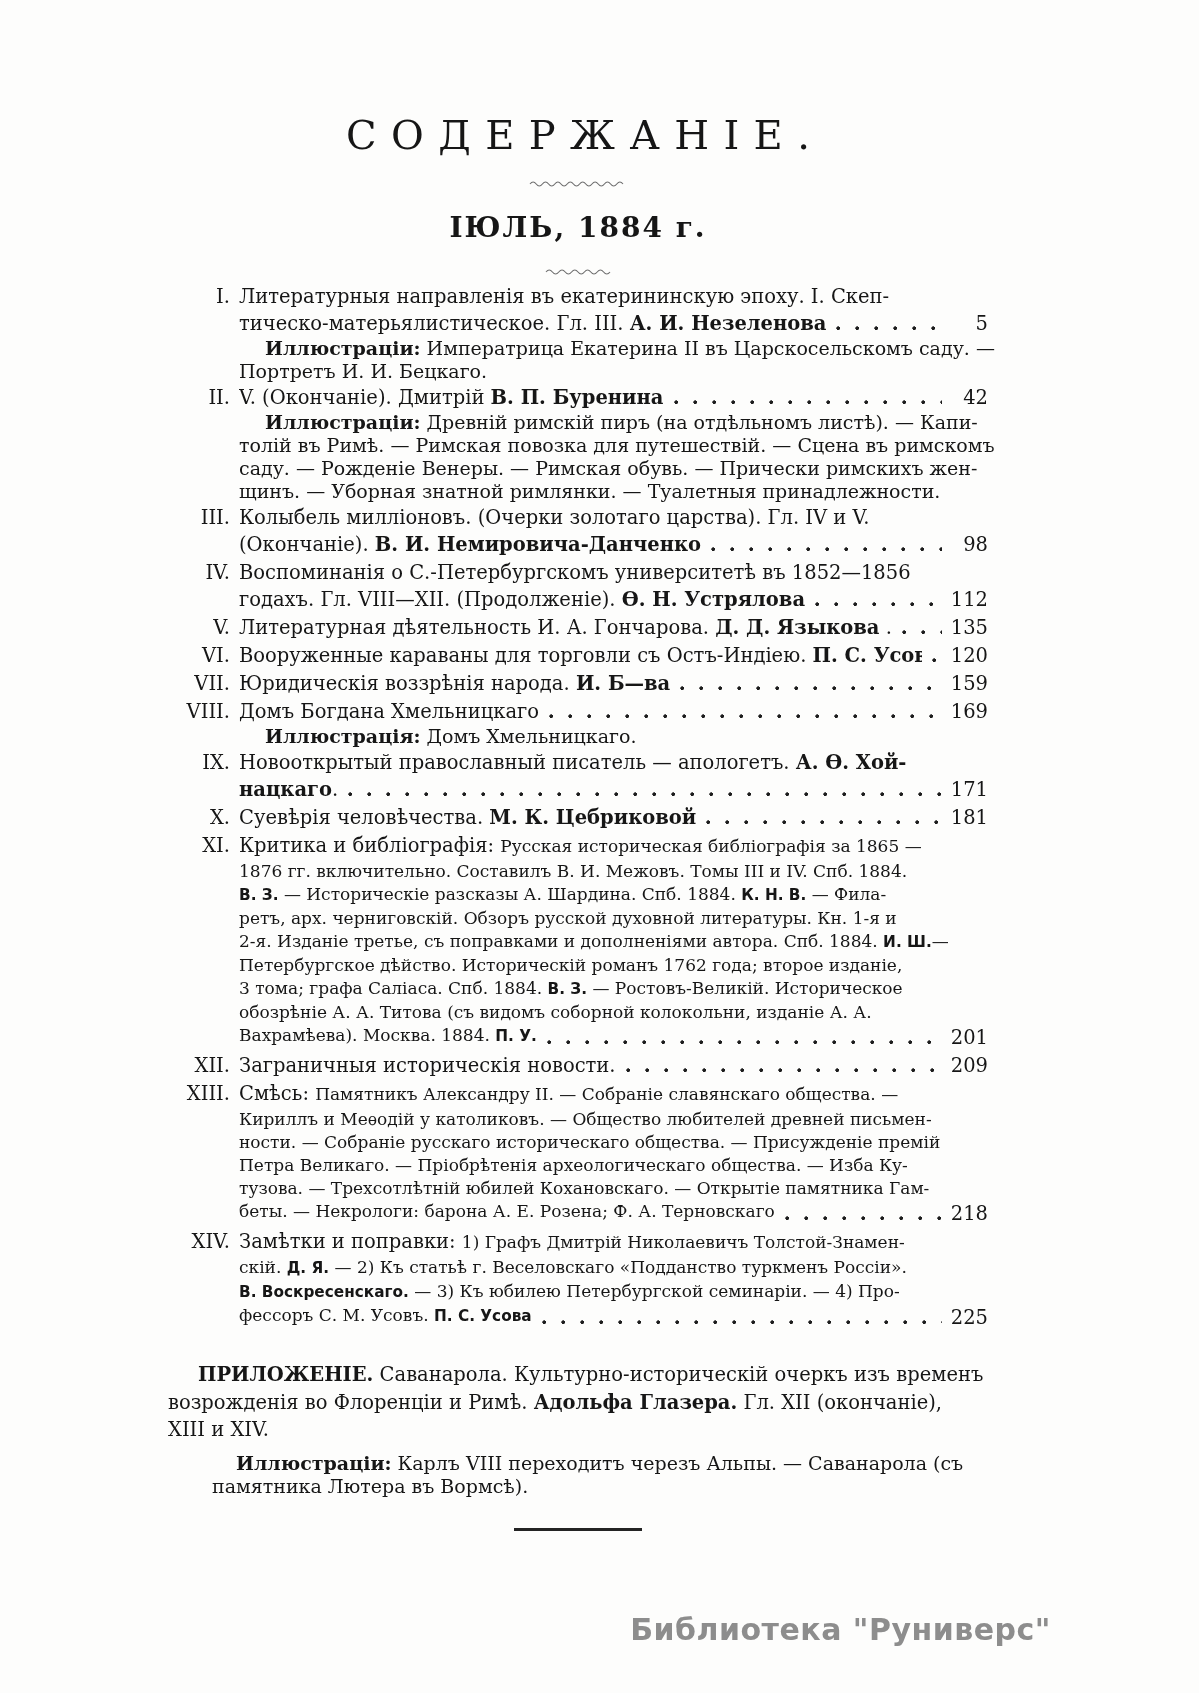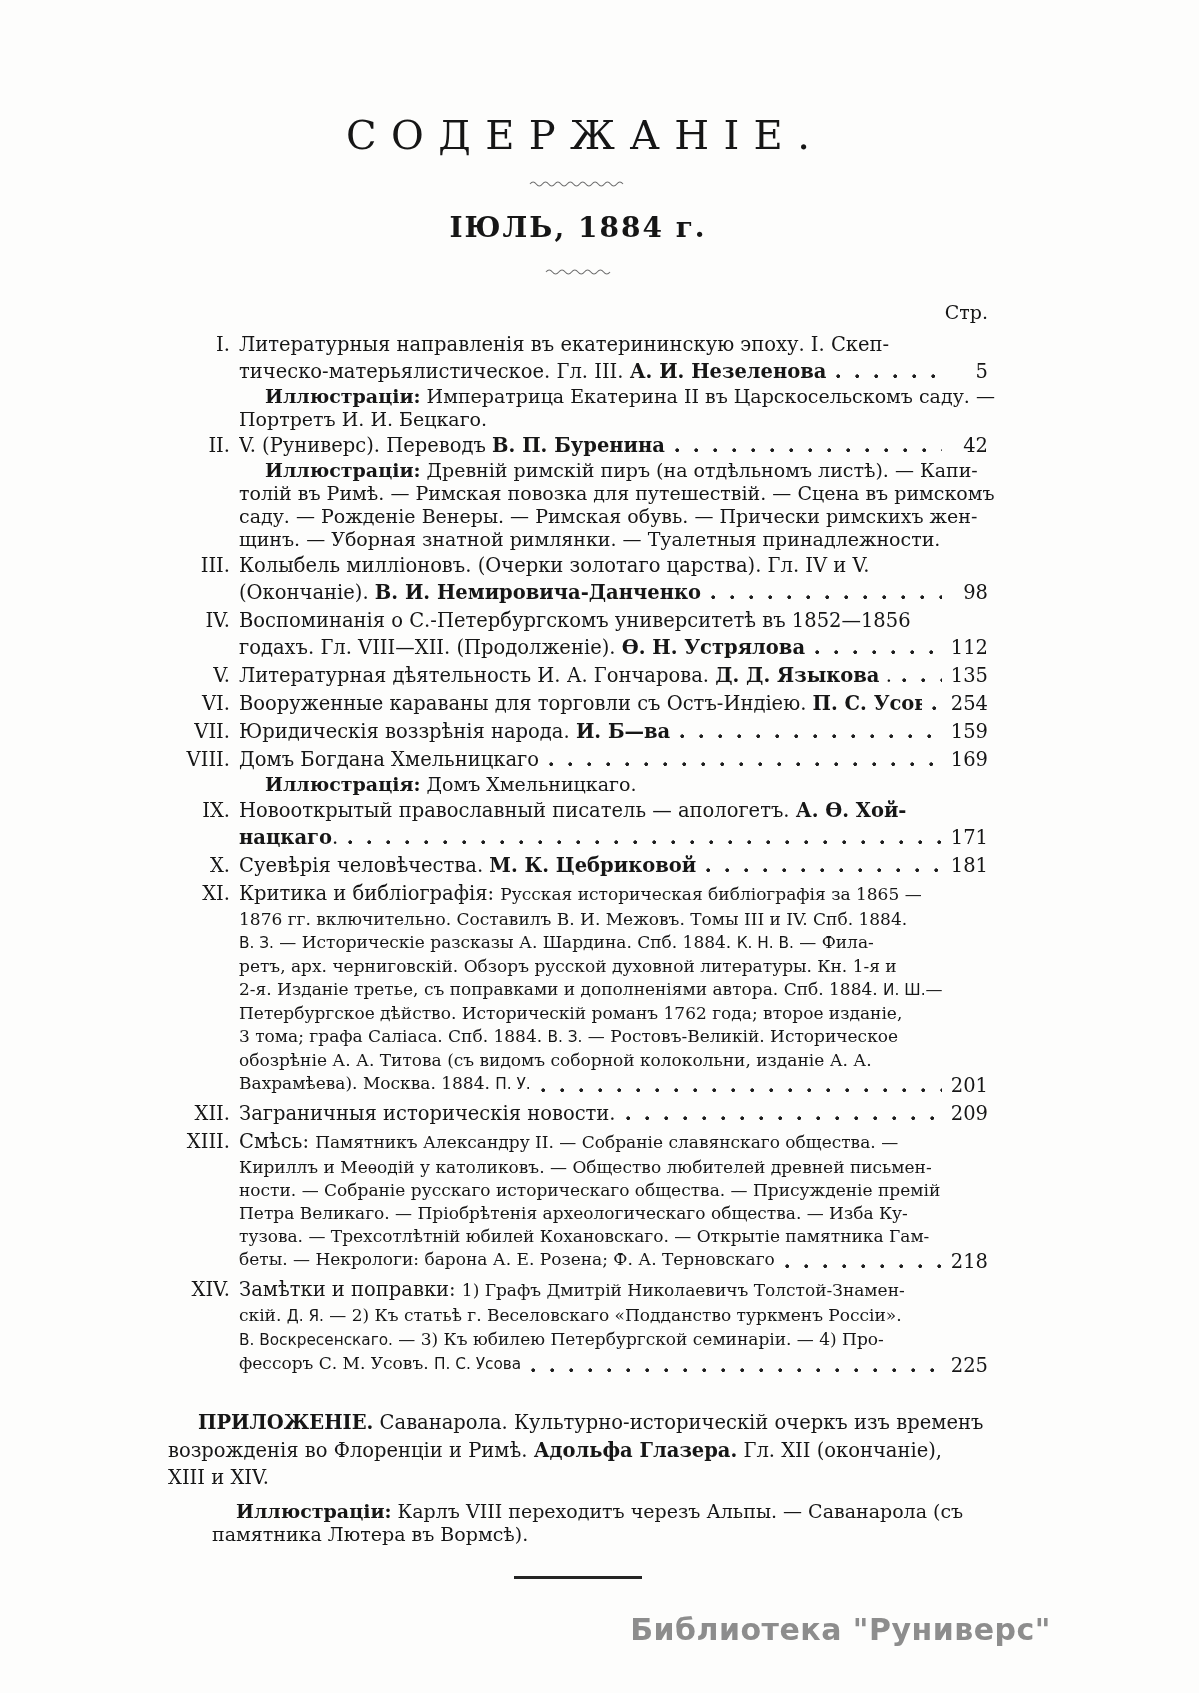--- a/index.html
+++ b/index.html
@@ -40,21 +40,21 @@
   .toc-num{
     flex:0 0 62px;width:62px;
     text-align:right;
     font-size:19.5px;line-height:27px;
   }
   .toc-body{flex:1 1 auto;margin-left:9px;min-width:0;}
   .line{font-size:19.5px;line-height:27px;white-space:nowrap;}
   .line.sm{font-size:17px;line-height:23px;}
   .seg .f-sm, .f-sm{font-size:17px;}
   .f-b{font-weight:bold;}
-  .f-bs{font-weight:normal;font-family:"DejaVu Sans", sans-serif;font-size:0.9em;margin-top:36px;}
+  .f-bs{font-weight:bold;font-family:"DejaVu Sans", sans-serif;font-size:0.9em;margin-top:36px;}
   .ill-line{font-size:19px;line-height:23px;white-space:nowrap;}
   .ill-line.first{padding-left:26px;}
   .lead-line{display:flex;align-items:flex-start;}
   .lead-text{white-space:nowrap;overflow:hidden;flex:0 1 auto;}
   .leader{
     flex:1 1 10px;
     min-width:8px;
     align-self:stretch;
     margin-left:10px;
     background-image:radial-gradient(circle at 2.2px 2.2px, #1d1d1d 1.6px, rgba(0,0,0,0) 2.1px);
@@ -97,41 +97,40 @@
   </div>
 
   <div class="doc-subtitle">ІЮЛЬ, 1884 г.</div>
 
   <div class="wave w2">
     <svg width="68" height="9" viewBox="0 0 68 9" aria-hidden="true">
       <path d="M2 6 q3.2 -4 6.4 0 t6.4 0 t6.4 0 t6.4 0 t6.4 0 t6.4 0 t6.4 0 t6.4 0 t6.4 0 t6.4 0" fill="none" stroke="#6f6f6f" stroke-width="1.1"></path>
     </svg>
   </div>
 
-  <div class="page-col-header">Стр.</div>
 
   <div class="toc">
       <div class="toc-entry">
         <div class="toc-num">I.</div>
         <div class="toc-body">
           <div class="line"><span>Литературныя направленія въ екатерининскую эпоху. I. Скеп-</span></div>
           <div class="line lead-line">
             <span class="lead-text"><span>тическо-матерьялистическое. Гл. III. </span><span class="f-b">А. И. Незеленова</span></span>
             <span class="leader"></span>
             <span class="pg">5</span>
           </div>
           <div class="ill-line first"><span class="f-b">Иллюстраціи:</span><span> Императрица Екатерина II въ Царскосельскомъ саду. —</span></div>
           <div class="ill-line"><span>Портретъ И. И. Бецкаго.</span></div>
         </div>
       </div>
       <div class="toc-entry">
         <div class="toc-num">II.</div>
         <div class="toc-body">
           <div class="line lead-line">
-            <span class="lead-text"><span>V. (Руниверс). Переводъ </span><span class="f-b">В. П. Буренина</span></span>
+            <span class="lead-text"><span>V. (Окончаніе). Дмитрій </span><span class="f-b">В. П. Буренина</span></span>
             <span class="leader"></span>
             <span class="pg">42</span>
           </div>
           <div class="ill-line first"><span class="f-b">Иллюстраціи:</span><span> Древній римскій пиръ (на отдѣльномъ листѣ). — Капи-</span></div>
           <div class="ill-line"><span>толій въ Римѣ. — Римская повозка для путешествій. — Сцена въ римскомъ</span></div>
           <div class="ill-line"><span>саду. — Рожденіе Венеры. — Римская обувь. — Прически римскихъ жен-</span></div>
           <div class="ill-line"><span>щинъ. — Уборная знатной римлянки. — Туалетныя принадлежности.</span></div>
         </div>
       </div>
       <div class="toc-entry">
@@ -165,21 +164,21 @@
             <span class="pg">135</span>
           </div>
         </div>
       </div>
       <div class="toc-entry">
         <div class="toc-num">VI.</div>
         <div class="toc-body">
           <div class="line lead-line">
             <span class="lead-text"><span>Вооруженные караваны для торговли съ Остъ-Индіею. </span><span class="f-b">П. С. Усова</span></span>
             <span class="leader"></span>
-            <span class="pg">254</span>
+            <span class="pg">120</span>
           </div>
         </div>
       </div>
       <div class="toc-entry">
         <div class="toc-num">VII.</div>
         <div class="toc-body">
           <div class="line lead-line">
             <span class="lead-text"><span>Юридическія воззрѣнія народа. </span><span class="f-b">И. Б—ва</span></span>
             <span class="leader"></span>
             <span class="pg">159</span>

